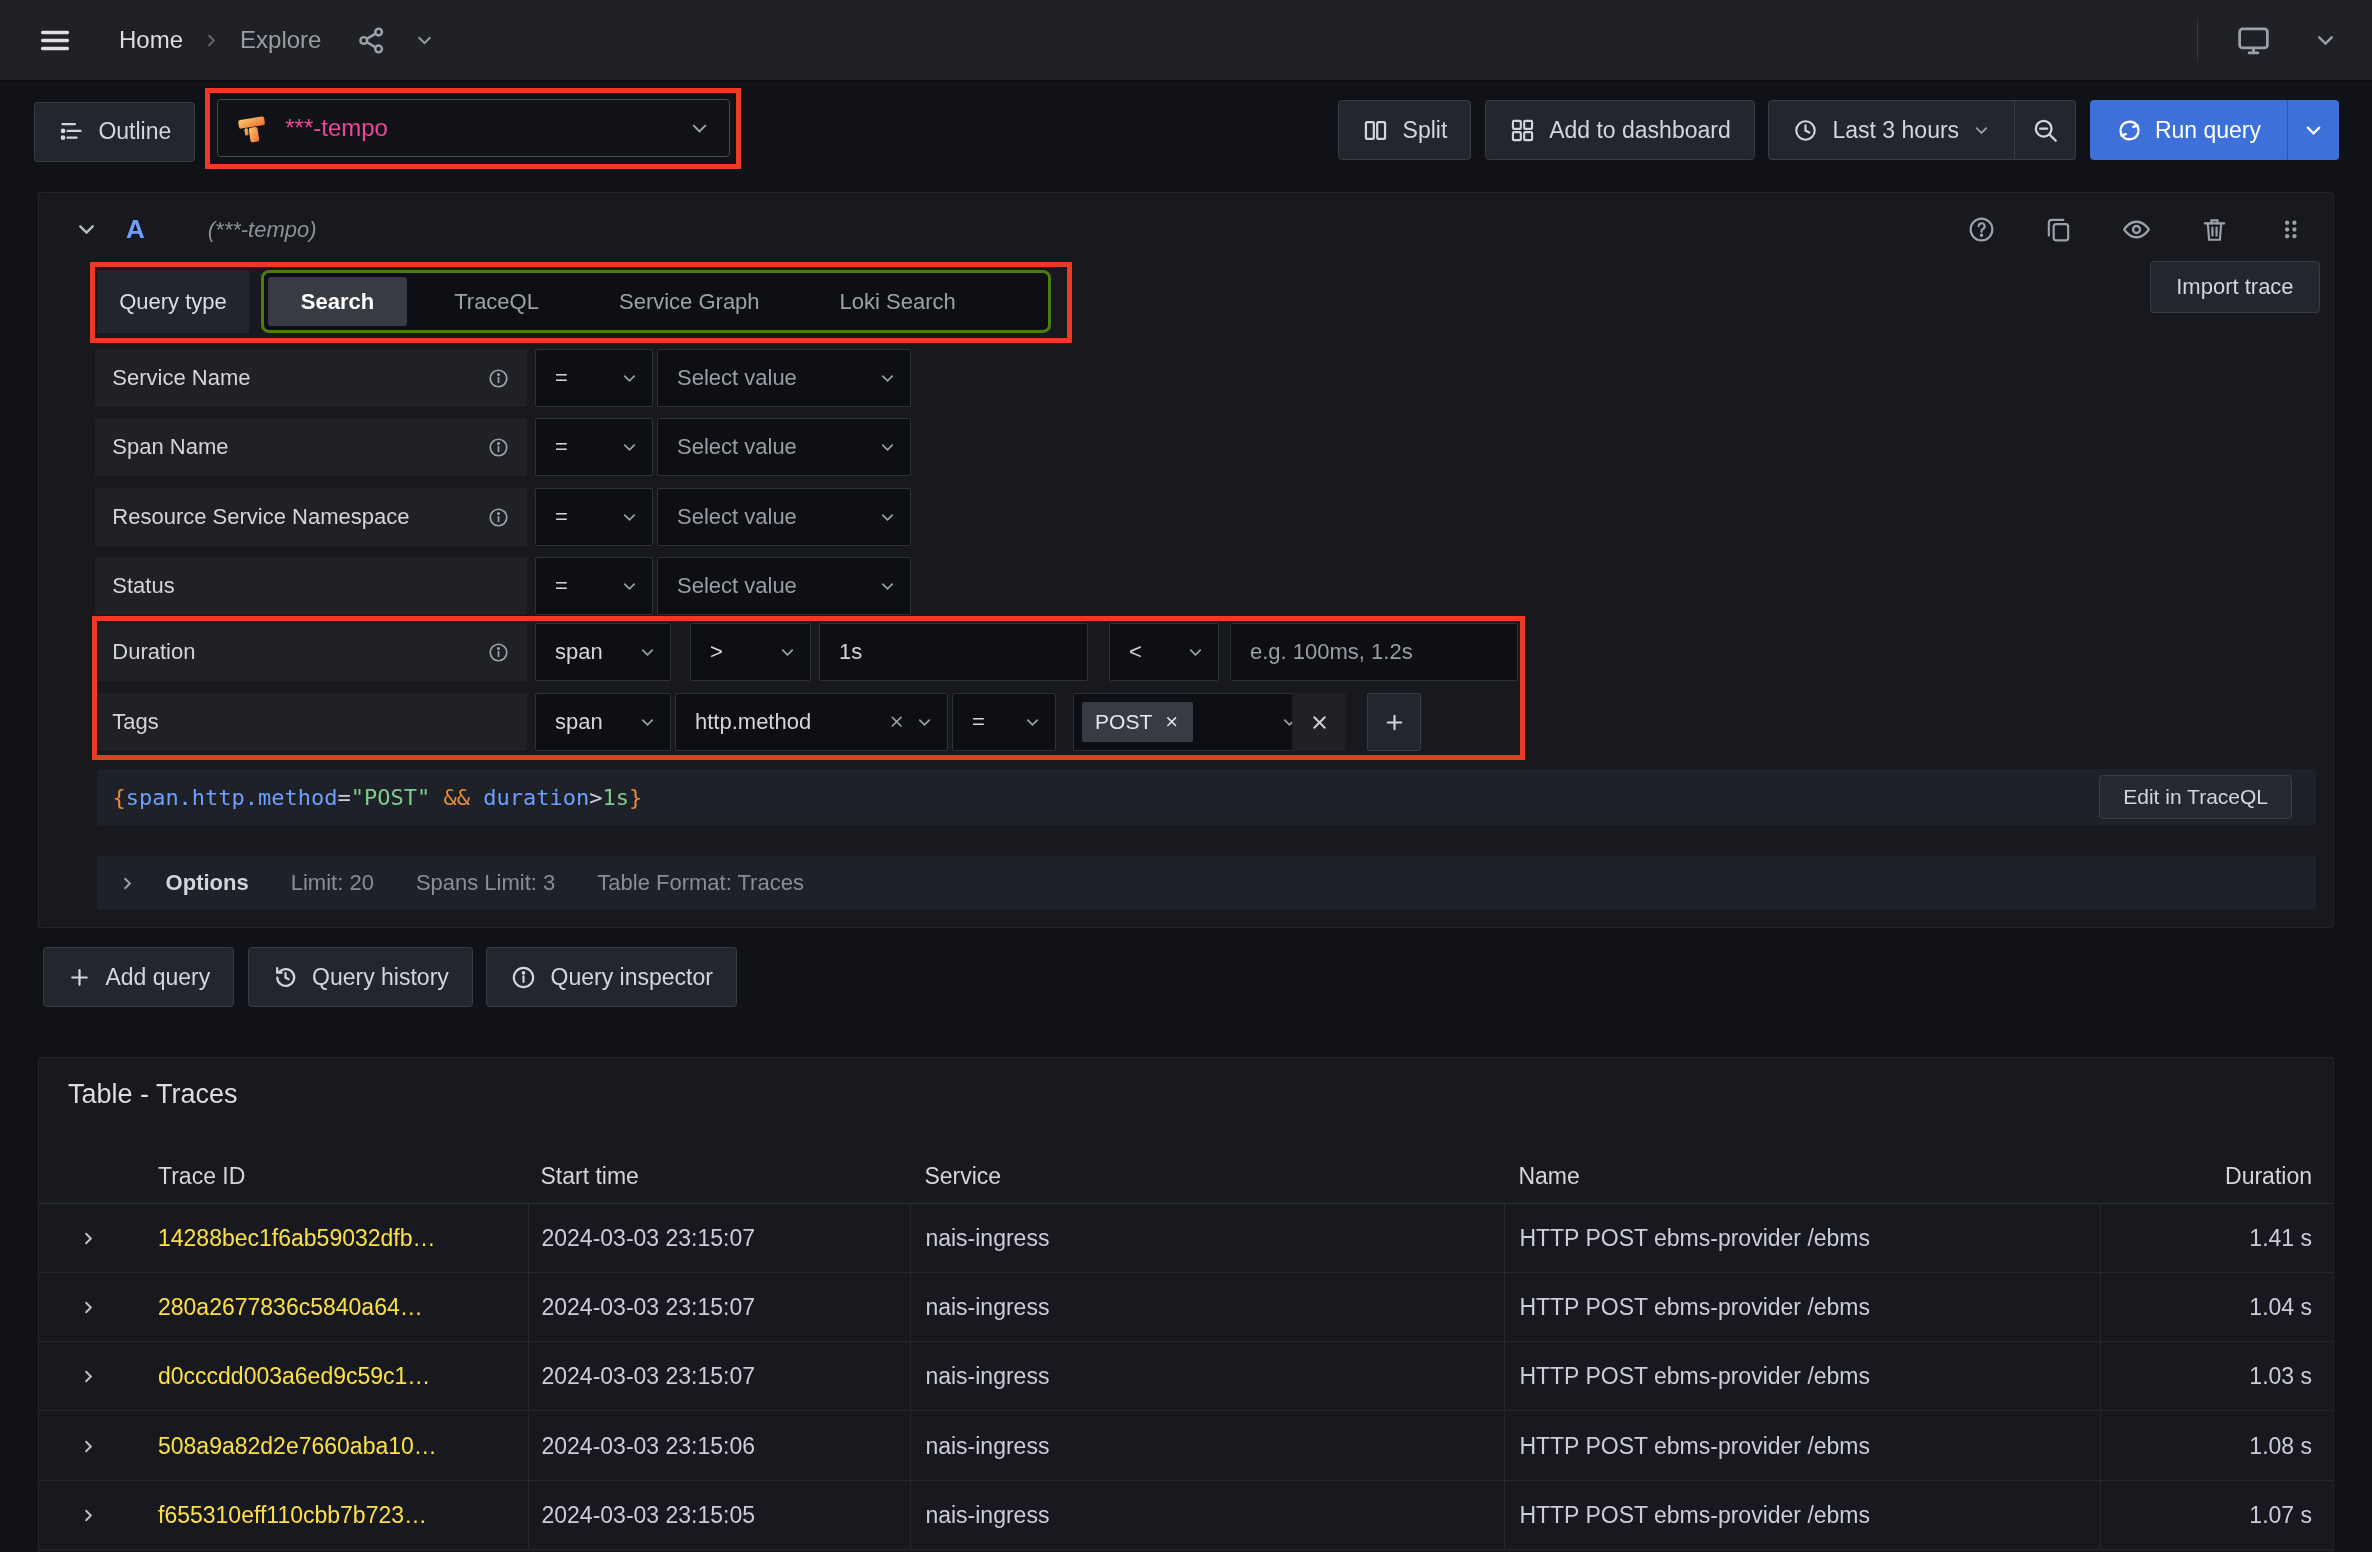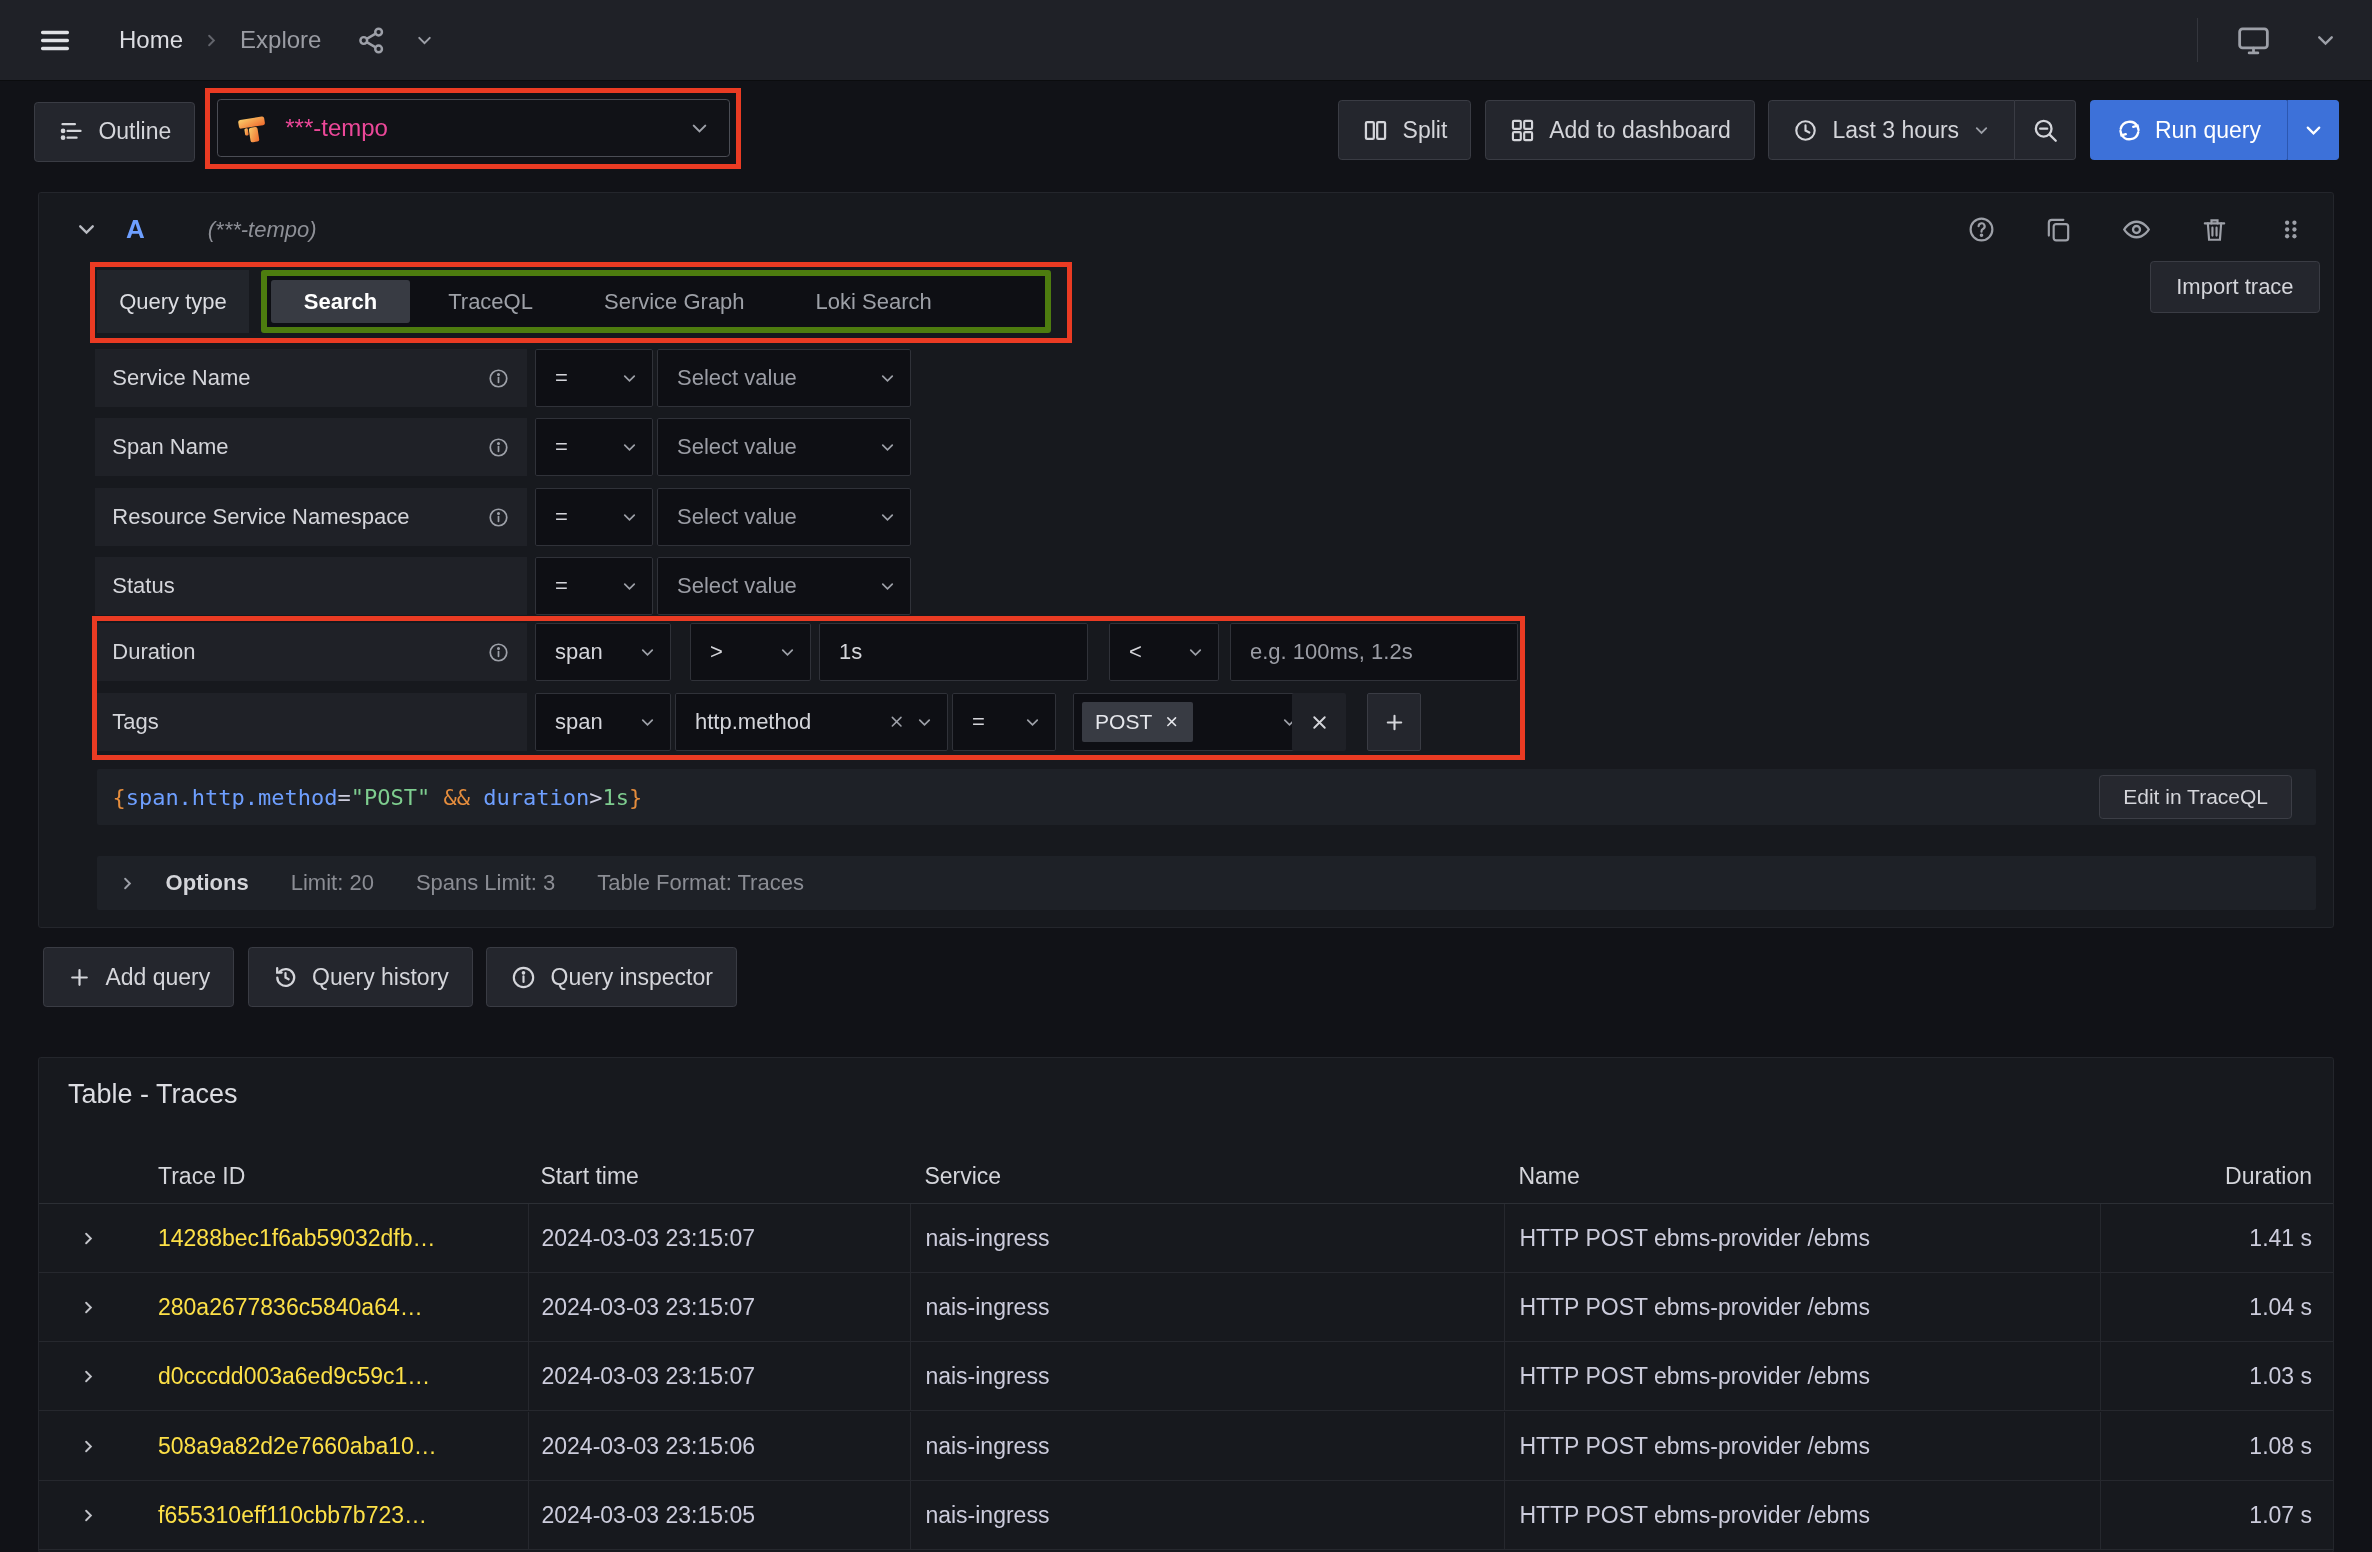--- a/index.html
+++ b/index.html
@@ -100,22 +100,22 @@
   }
   .sel .caret { margin-left:auto; }
   .sel .ph { color:#9b9da5; }
   .qtype-label {
     position:absolute; left:58px; top:77px; width:152px; height:63px;
     background:#22252b; display:flex; align-items:center; justify-content:center;
     font-size:22px; color:#dcdde2;
   }
   .radio-group {
     position:absolute; left:222px; top:77px; width:790px; height:63px;
-    background:#0e0f14; border:6px solid #4d7c0f; border-radius:3px;
-    display:flex; align-items:stretch; padding:3.8px; gap:5px;
+    background:#0e0f14; border:3px solid #4d7c0f; border-radius:8px;
+    display:flex; align-items:stretch; padding:3.8px; gap:14px;
   }
   .radio-chip {
     display:flex; align-items:center; padding:0 33px;
     font-size:22px; color:#9da0a7; border-radius:2.9px; cursor:pointer; white-space:nowrap;
   }
   .radio-chip.selected { background:#383b43; color:#ffffff; font-weight:700; }
   .import-btn {
     position:absolute; right:13.4px; top:68px; height:52px;
     display:flex; align-items:center; padding:0 25px;
     background:#24262d; border:1px solid #3a3c44; border-radius:3.8px;

